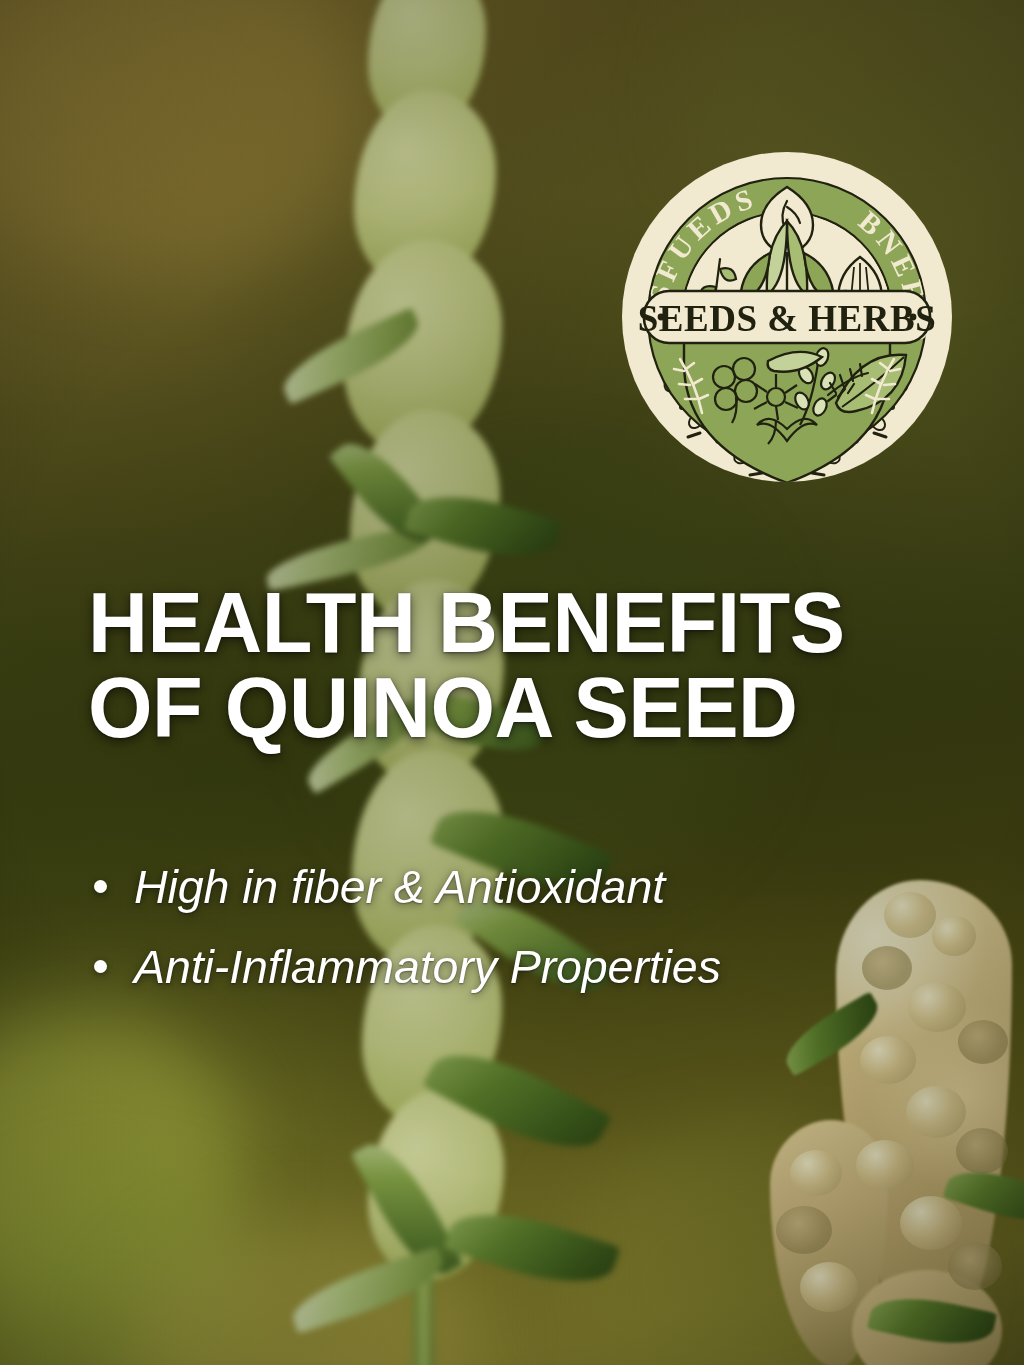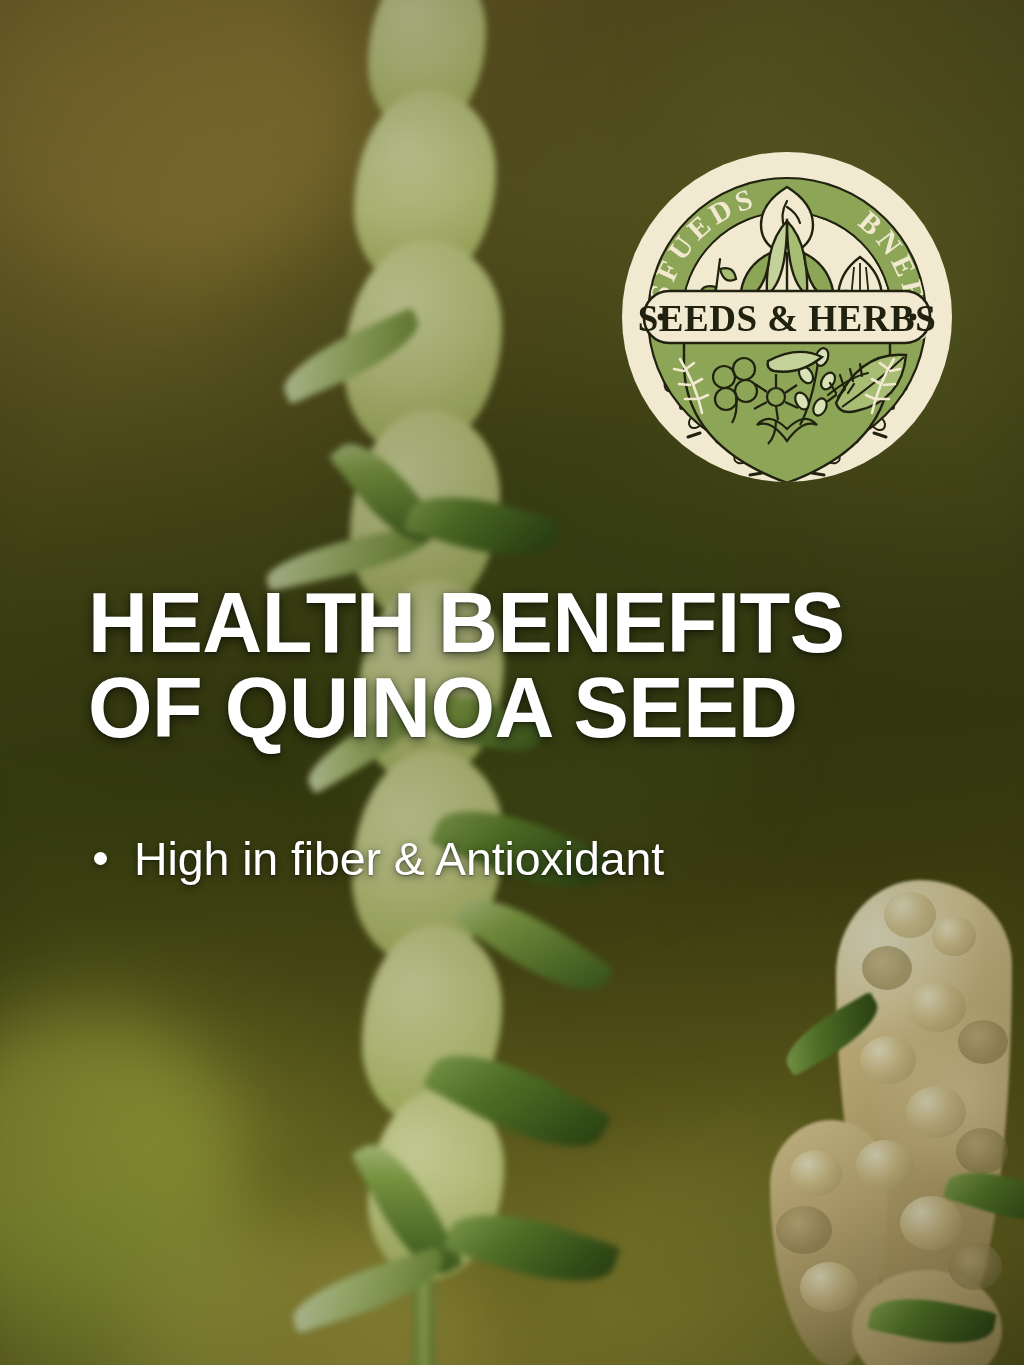--- a/index.html
+++ b/index.html
@@ -129,23 +129,24 @@
     letter-spacing: -0.5px;
     text-transform: uppercase;
     text-shadow: 0 3px 12px rgba(0,0,0,0.55), 0 1px 3px rgba(0,0,0,0.45);
     white-space: pre-line;
     transform: scaleX(0.965);
     transform-origin: left top;
   }
 
   #benefits-list {
     position: absolute;
-    left: 92px; top: 818px;
+    left: 92px; top: 846px;
     width: 900px;
     list-style: none;
+    font-style: italic;
   }
 
   .benefit-item {
     position: relative;
     display: flex;
     align-items: center;
     height: 80px;
     color: #ffffff;
     font-family: "Liberation Sans", sans-serif;
     font-weight: normal;
@@ -389,15 +390,19 @@
   </div>
 
   <h1 id="headline">Health Benefits
 of Quinoa Seed</h1>
 
   <ul id="benefits-list">
     <li class="benefit-item">
       <span class="benefit-bullet"></span>
       <span class="benefit-text">High in fiber &amp; Antioxidant</span>
     </li>
+    <li class="benefit-item">
+      <span class="benefit-bullet"></span>
+      <span class="benefit-text">Anti-Inflammatory Properties</span>
+    </li>
   </ul>
 
 </div>
 
 </body></html>

